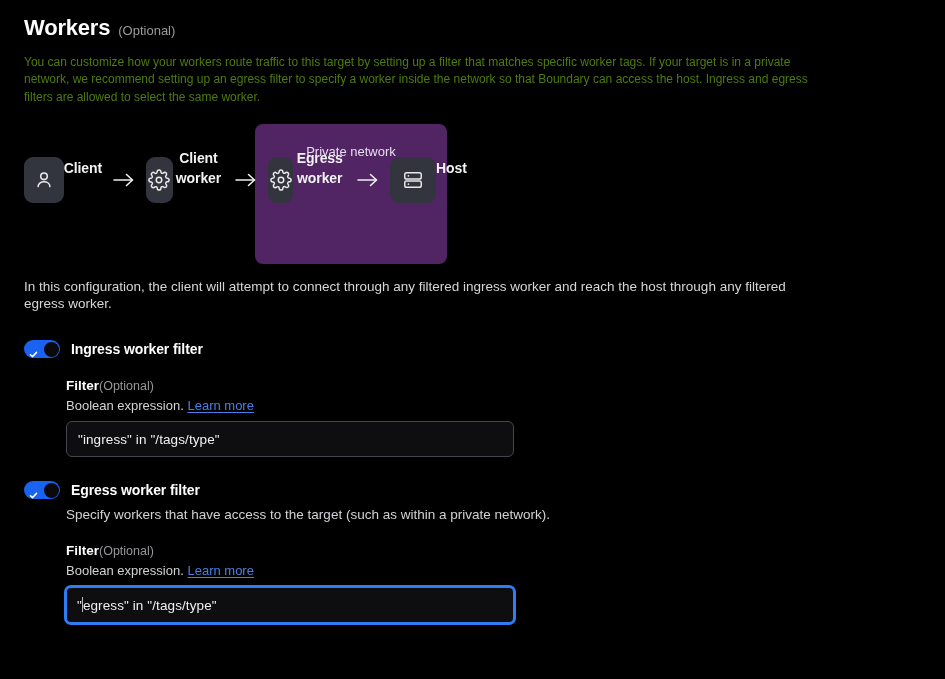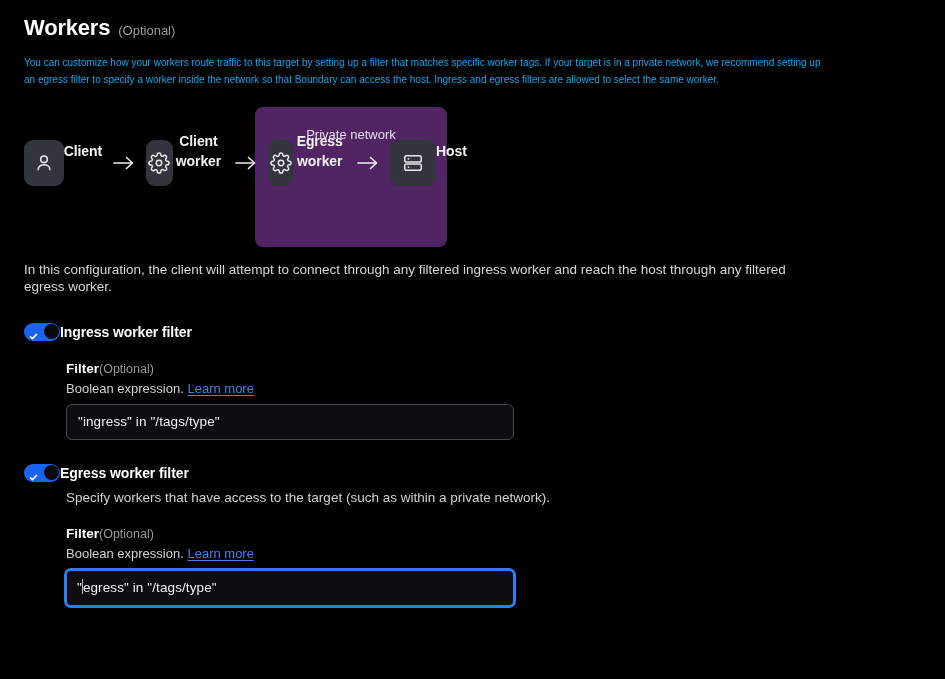--- a/index.html
+++ b/index.html
@@ -25,22 +25,22 @@
   .section-title {
     font-size: 22px; font-weight: 700; letter-spacing: -0.2px;
     color: #ffffff; line-height: 1.25;
   }
   .section-optional {
     font-size: 13px; font-weight: 400; color: #9a9a9e;
   }
 
   .section-desc {
     margin-top: 12px;
-    font-size: 10px; line-height: 17.5px;
-    color: #0ea5e9;
+    font-size: 12px; line-height: 17.5px;
+    color: #4d7c0f;
     max-width: 900px;
   }
 
   
   .diagram {
     position: relative;
     margin-top: 18px;
     height: 140px;
     display: flex; align-items: flex-start;
   }
@@ -97,21 +97,21 @@
     margin-top: 14px;
     font-size: 13.5px;
     color: #d6d6d9;
     line-height: 17px;
   }
 
   
   .filter-block { margin-top: 28px; }
   .filter-block.second { margin-top: 24px; }
 
-  .toggle-row { display: flex; align-items: center; }
+  .toggle-row { display: flex; align-items: center; gap: 11px; }
 
   .toggle {
     position: relative;
     width: 36px; height: 18px;
     border-radius: 9px;
     background: #1a62f0;
     flex: 0 0 auto;
     cursor: pointer;
   }
   .toggle .knob {

